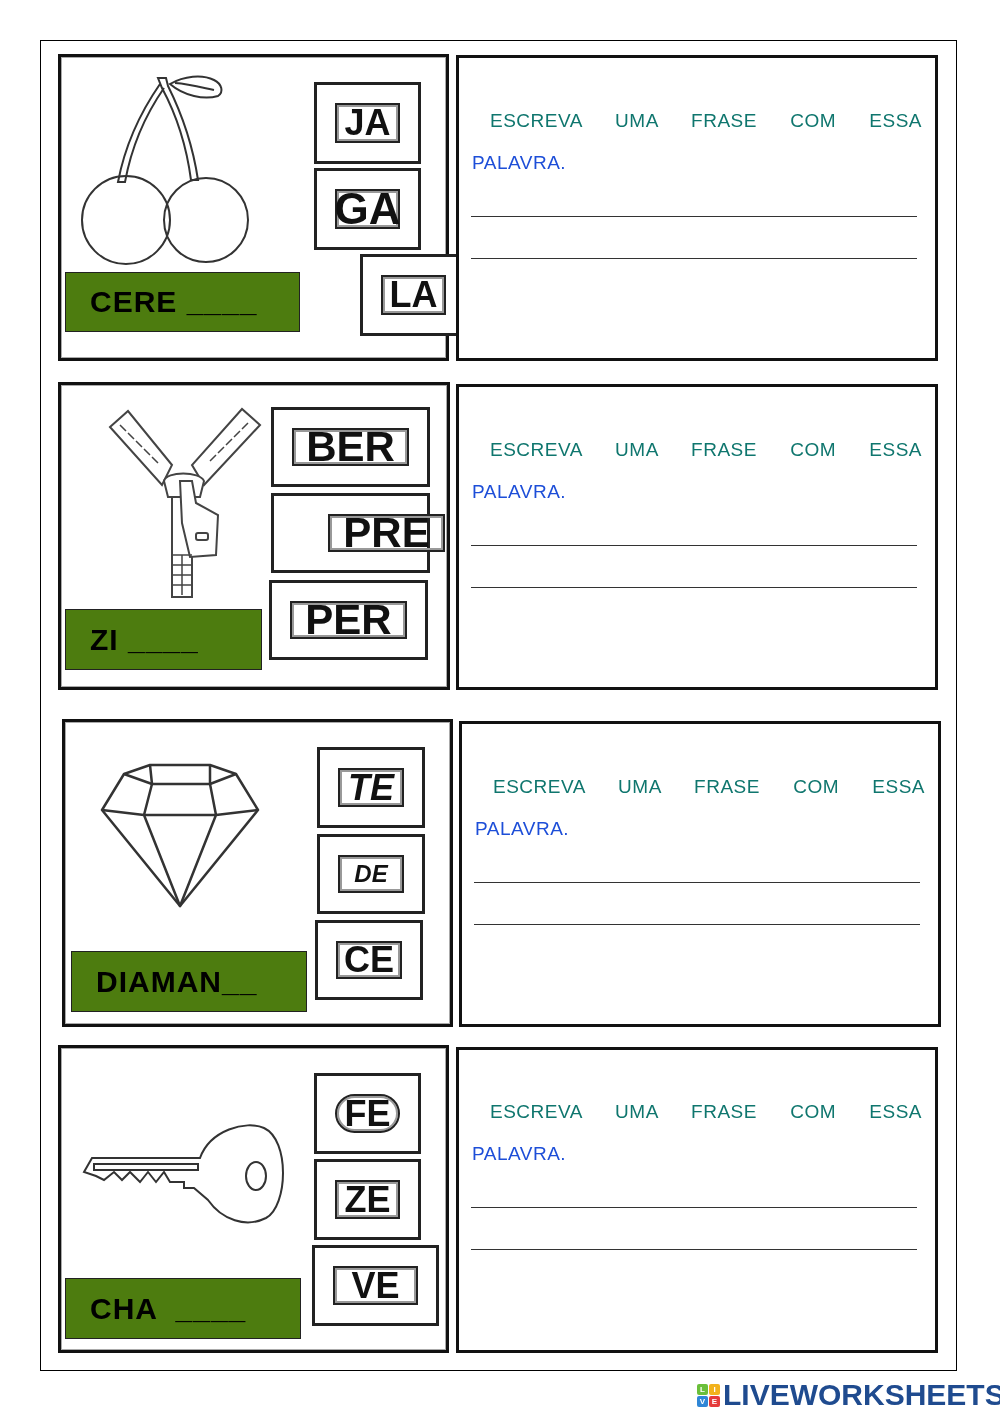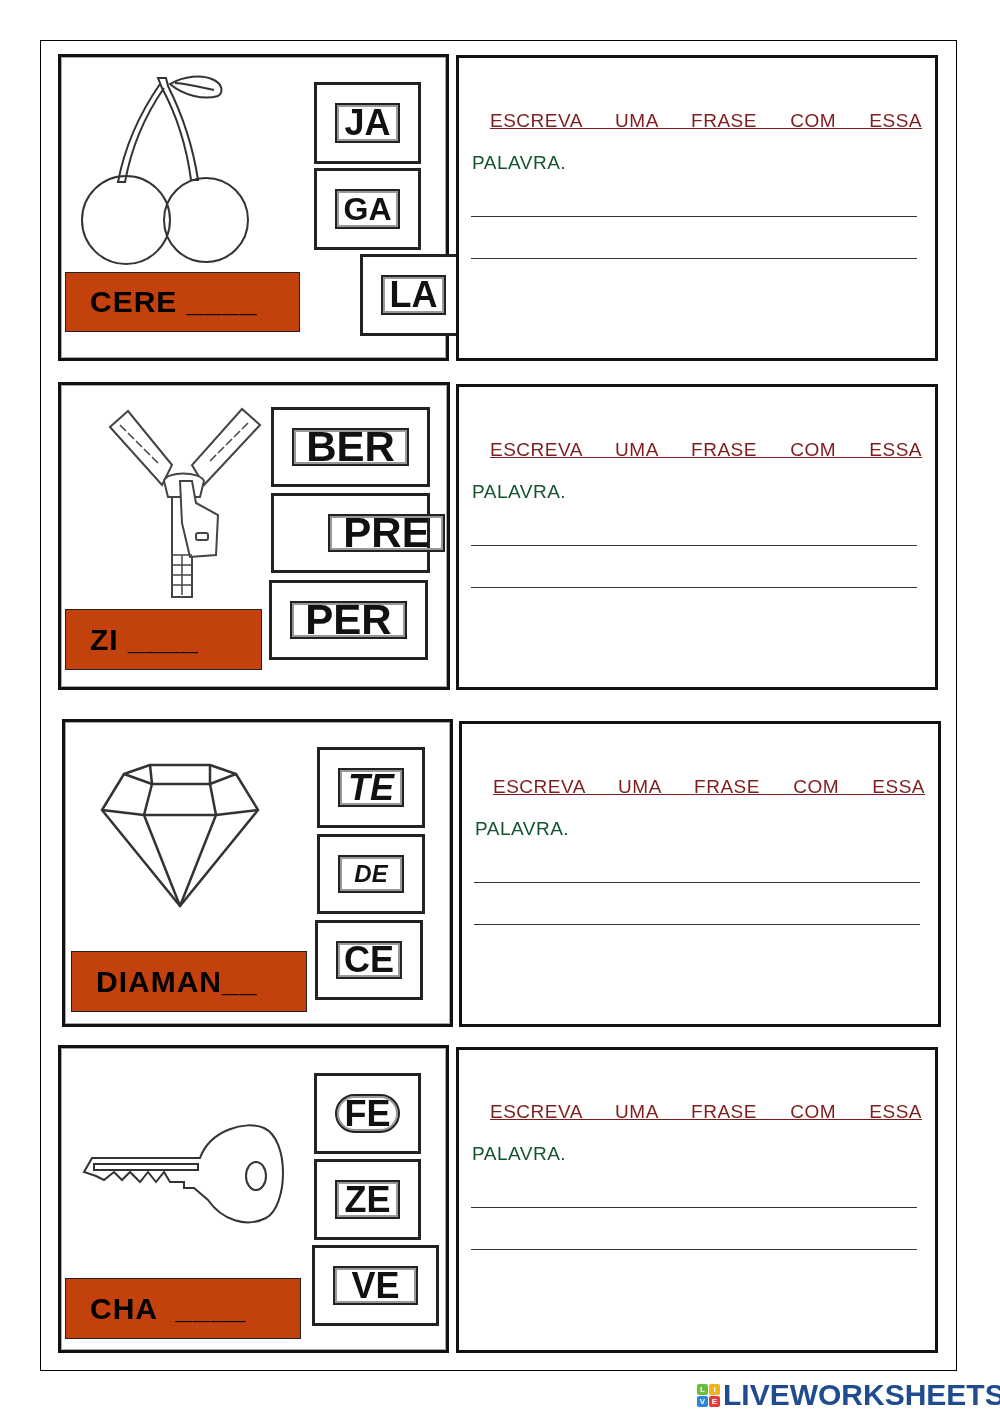--- a/index.html
+++ b/index.html
@@ -1,25 +1,25 @@
 <!DOCTYPE html>
 <html><head>
 <meta charset="utf-8">
 <style>
   html, body { margin:0; padding:0; background:#ffffff; }
   body { width:1000px; height:1413px; position:relative; overflow:hidden; font-family:"Liberation Sans", sans-serif; }
   .frame { position:absolute; left:40px; top:40px; width:917px; height:1331px; border:1px solid #000; box-sizing:border-box; }
   .lbox { position:absolute; border:3px solid #111; box-shadow: 0 0 0 1px #aaa inset; background:#fff; box-sizing:border-box; }
   .rbox { position:absolute; border:3px solid #111; background:#fff; box-sizing:border-box; }
   .pic { position:absolute; }
-  .word { position:absolute; border:1px solid #222; background:#c2410c; box-sizing:border-box; font-weight:bold; color:#000; display:flex; align-items:center; padding-left:24px; letter-spacing:1px; }
+  .word { position:absolute; border:1px solid #222; background:#4d7c0f; box-sizing:border-box; font-weight:bold; color:#000; display:flex; align-items:center; padding-left:24px; letter-spacing:1px; }
   .syl { position:absolute; border:3px solid #222; background:#fff; box-sizing:border-box; padding:18px; }
   .syl-inner { width:100%; height:100%; border:2px solid #222; box-shadow: inset 0 0 0 2px #999; box-sizing:border-box; display:flex; align-items:center; justify-content:center; font-weight:bold; color:#111; }
-  .instr { position:absolute; font-size:19px; color:#7f1d1d; text-align:justify; text-align-last:justify; letter-spacing:0.5px;text-decoration:underline; }
-  .instr2 { position:absolute; font-size:19px; color:#14532d; letter-spacing:0.5px; }
+  .instr { position:absolute; font-size:19px; color:#0f766e; text-align:justify; text-align-last:justify; letter-spacing:0.5px; }
+  .instr2 { position:absolute; font-size:19px; color:#1d4ed8; letter-spacing:0.5px; }
   .wline { position:absolute; height:0; border-top:1.5px solid #333; }
   .logo { position:absolute; left:697px; top:1378px; display:flex; align-items:center; }
   .logo-grid { display:grid; grid-template-columns:11px 11px; grid-template-rows:11px 11px; gap:1px; margin-right:3px; }
   .logo-grid span { display:flex; align-items:center; justify-content:center; font-size:8px; font-weight:bold; color:#fff; border-radius:2px; }
   .logo-text { font-weight:bold; font-size:30px; color:#1f4b8f; letter-spacing:0px; }
 </style>
 </head>
 <body>
 
 <div class="frame"></div>
@@ -33,21 +33,21 @@
     <path d="M95 13 C110 14 124 18 134 20"></path>
     <circle cx="46" cy="150" r="44"></circle>
     <circle cx="126" cy="150" r="42"></circle>
   </g>
 </svg>
 <div class="word" style="left:65px;top:272px;width:235px;height:60px;font-size:30px;">CERE ____</div>
 <div class="syl" style="left:314px;top:82px;width:107px;height:82px;">
     <div class="syl-inner" style="font-size:36px;">JA</div>
   </div>
 <div class="syl" style="left:314px;top:168px;width:107px;height:82px;">
-    <div class="syl-inner" style="font-size:32px;">GA</div>
+    <div class="syl-inner" style="font-size:44px;">GA</div>
   </div>
 <div class="syl" style="left:312px;top:254px;width:107px;height:82px;margin-left:48px;">
     <div class="syl-inner" style="font-size:36px;">LA</div>
   </div>
 
 <div class="rbox" style="left:456px;top:55px;width:482px;height:306px;"></div>
 <div class="instr" style="left:490px;top:110px;width:432px;">ESCREVA UMA FRASE COM ESSA</div>
 <div class="instr2" style="left:472px;top:152px;">PALAVRA.</div>
 <div class="wline" style="left:471px;top:216px;width:446px;"></div>
 <div class="wline" style="left:471px;top:258px;width:446px;"></div>

